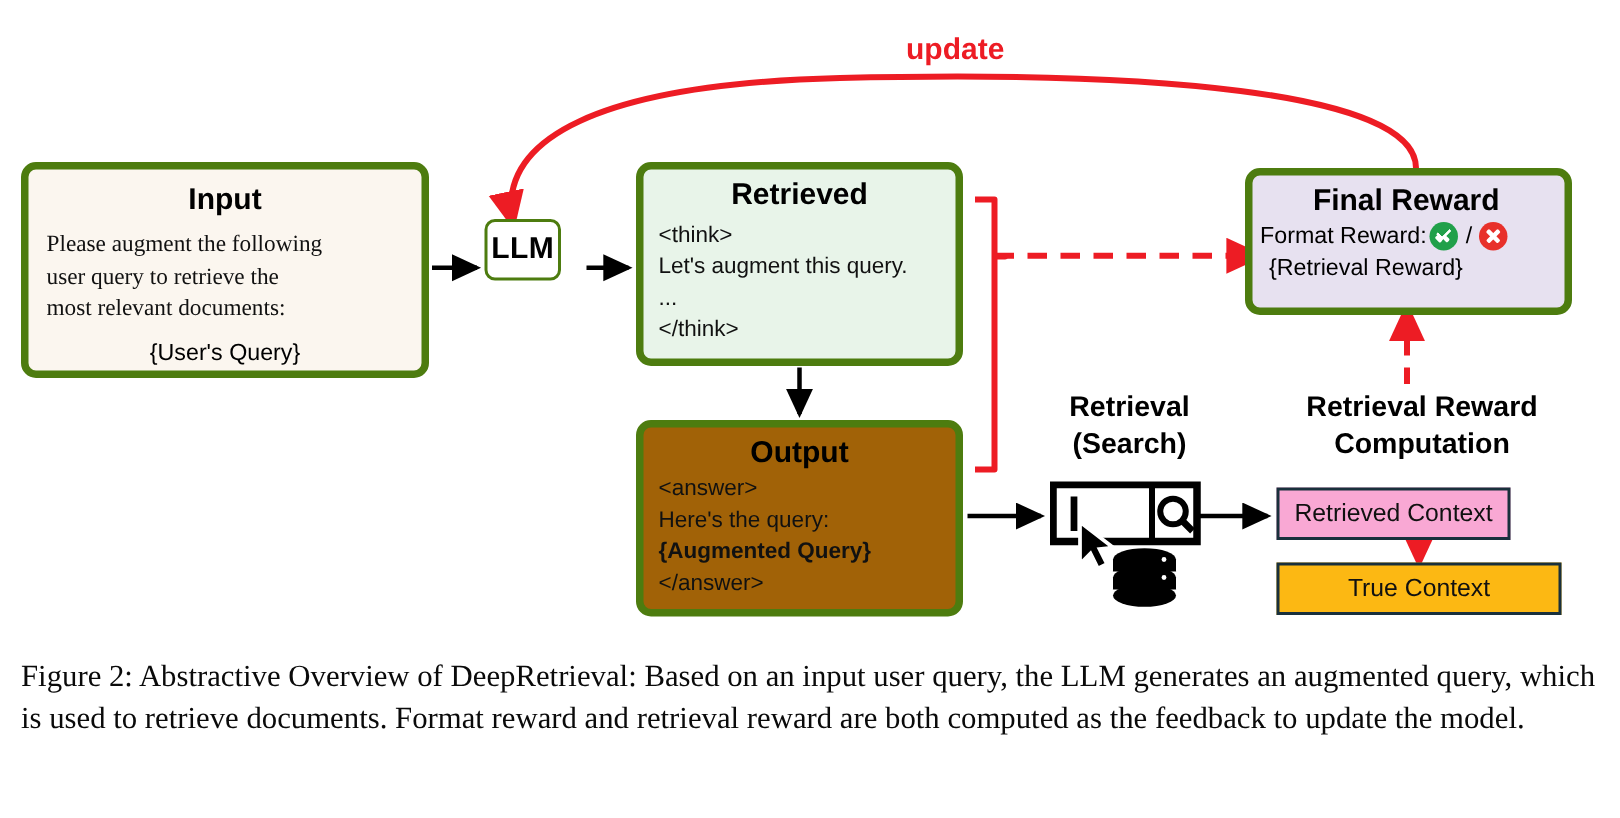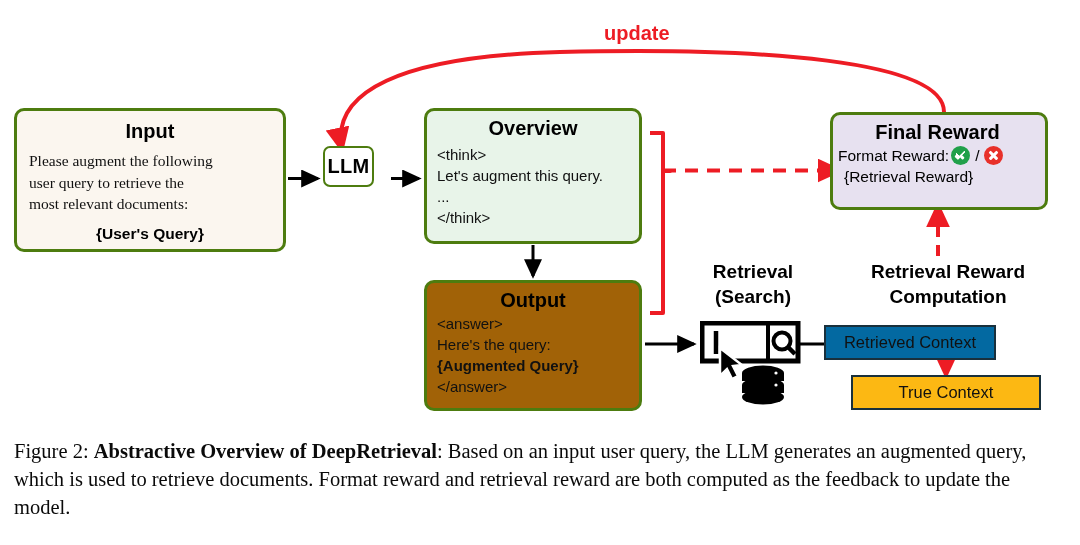--- a/index.html
+++ b/index.html
@@ -18,21 +18,21 @@
     width: 1080px; height: 430px;
   }
   #svg-layer {
     position: absolute; left: 0; top: 0;
     width: 1080px; height: 430px;
     pointer-events: none;
   }
   .node {
     position: absolute;
     box-sizing: border-box;
-    border: 3px solid #4d7c0f;
+    border: 5px solid #4d7c0f;
     border-radius: 10px;
   }
   .node-title {
     font-weight: bold;
     text-align: center;
     color: #000;
   }
   .node-body { color: #111; }
 
   
@@ -41,21 +41,21 @@
     background: #fbf6ef;
     padding: 7px 12px 0 12px;
   }
   #input-box .node-title { font-size: 20px; line-height: 26px; }
   #input-box .node-body {
     font-size: 15.5px; line-height: 21.5px;
     margin-top: 6px;
     font-family: Liberation Serif, serif;
   }
   #input-box .node-strong {
-    font-size: 15.5px; font-weight: bold;
+    font-size: 15.5px; font-weight: normal;
     text-align: center; margin-top: 10px;
   }
 
   
   #llm-box {
     left: 323px; top: 146px; width: 51px; height: 41px;
     background: #ffffff; border-width: 2.5px; border-radius: 7px;
     display: flex; align-items: center; justify-content: center;
   }
   #llm-box .node-title { font-size: 20px; letter-spacing: .3px; }
@@ -137,39 +137,39 @@
   }
 
   
   .ctx-box {
     position: absolute; box-sizing: border-box;
     border: 2px solid #19303c;
     display: flex; align-items: center; justify-content: center;
     font-size: 16.5px; color: #111;
   }
   #retrieved-ctx {
-    left: 824px; top: 325px; width: 172px; height: 35px;
-    background: #0369a1;
+    left: 851px; top: 325px; width: 156px; height: 35px;
+    background: #f9a8d4;
   }
   #true-ctx {
     left: 851px; top: 375px; width: 190px; height: 35px;
     background: #fcb813;
   }
 
   
   #search-widget { position: absolute; left: 700px; top: 321px; }
 
   
   #caption {
     position: absolute; left: 14px; top: 437px; width: 1050px;
     font-family: "Liberation Serif", serif;
     font-size: 20.5px; line-height: 28px; color: #0a0a0a;
     text-align: left;
   }
-  #caption b { font-weight: bold; }
+  #caption b { font-weight: normal; }
 </style>
 </head>
 <body>
 
 <div id="figure">
 
   <svg id="svg-layer" viewBox="0 0 1080 430" xmlns="http://www.w3.org/2000/svg">
     <defs>
       <marker id="ah-black" markerWidth="7" markerHeight="7" refX="5.6" refY="3" orient="auto">
         <path d="M0,0 L6.5,3 L0,6 z" fill="#000"></path>
@@ -213,21 +213,21 @@
       <div>most relevant documents:</div>
     </div>
     <div class="node-strong">{User's Query}</div>
   </div>
 
   <div class="node" id="llm-box">
     <div class="node-title">LLM</div>
   </div>
 
   <div class="node" id="reasoning-box">
-    <div class="node-title">Overview</div>
+    <div class="node-title">Retrieved</div>
     <div class="node-body">
       <div>&lt;think&gt;</div>
       <div>Let's augment this query.</div>
       <div>...</div>
       <div>&lt;/think&gt;</div>
     </div>
   </div>
 
   <div class="node" id="output-box">
     <div class="node-title">Output</div>

